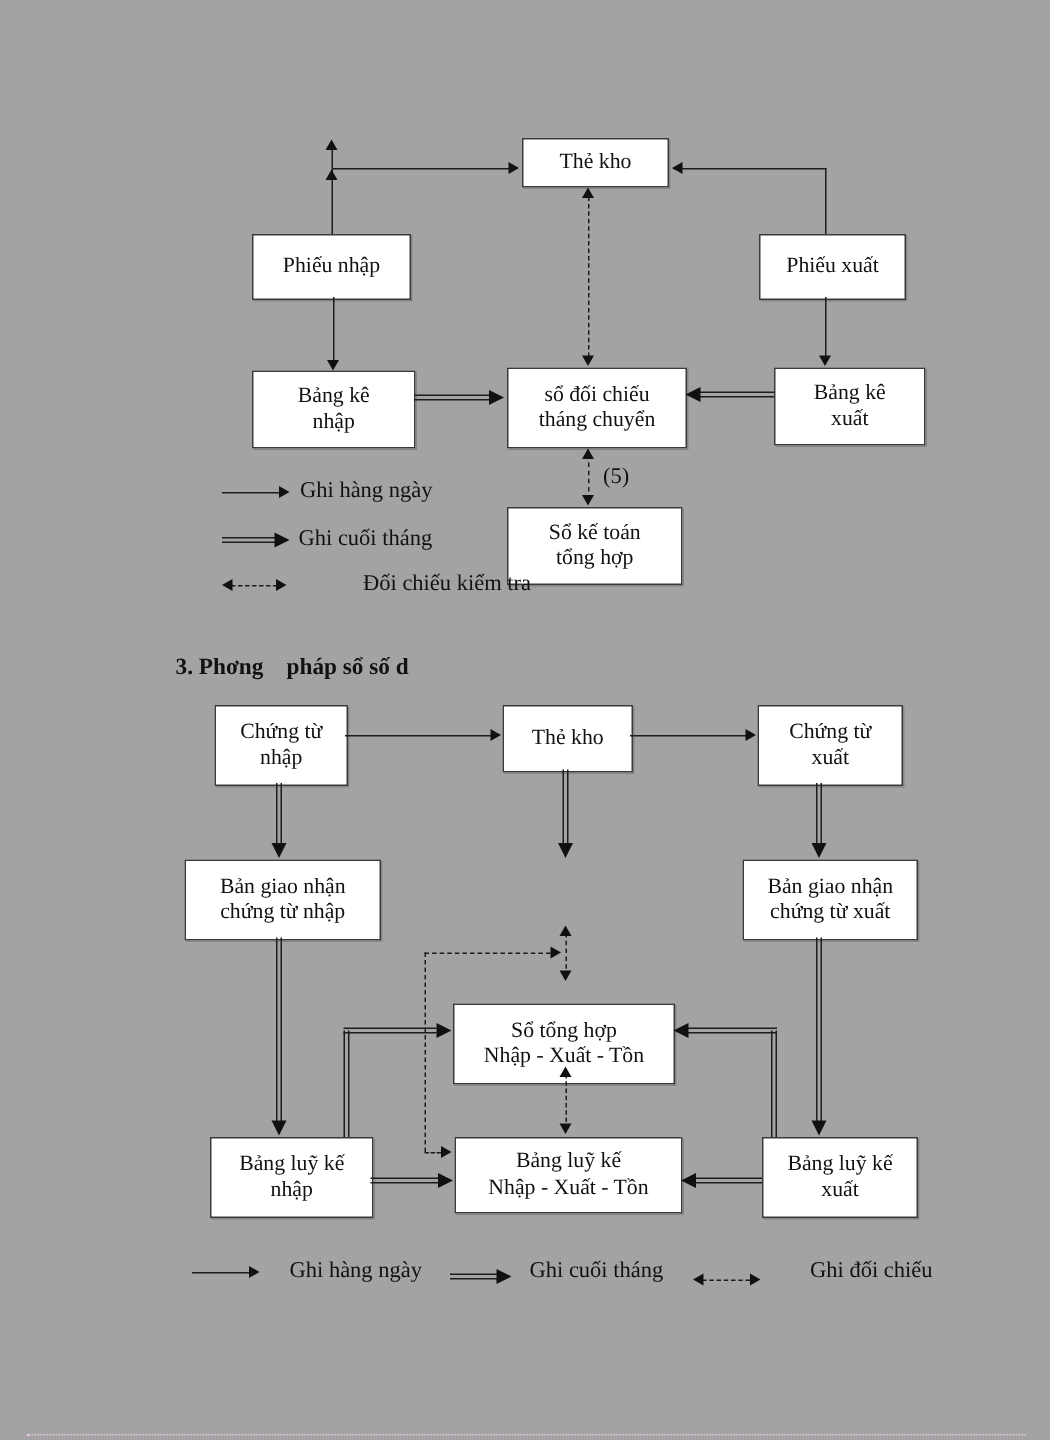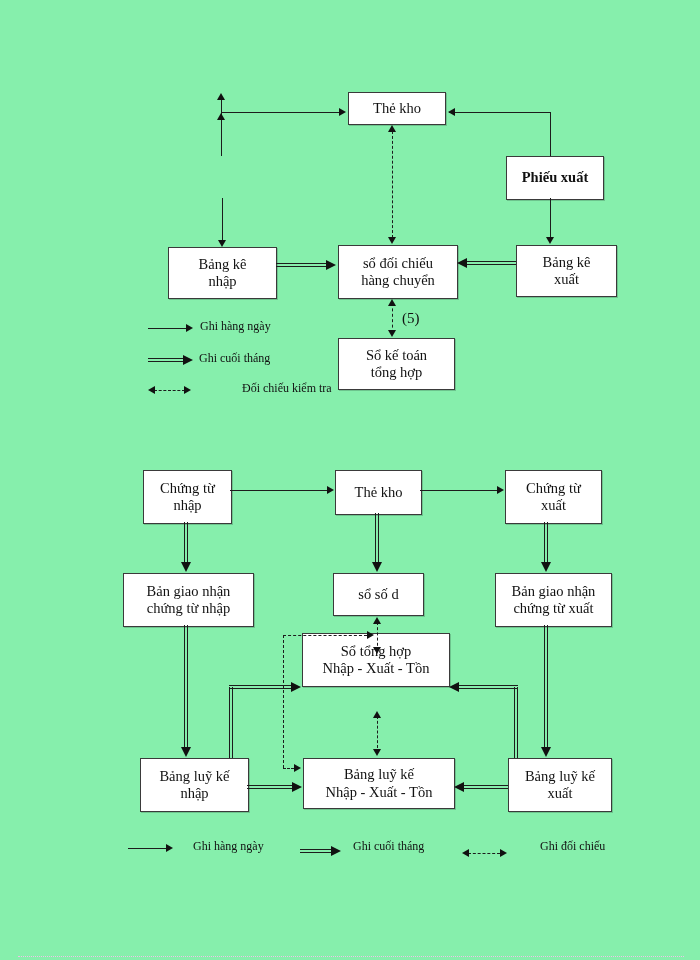--- a/index.html
+++ b/index.html
@@ -1,51 +1,52 @@
 <!DOCTYPE html>
 <html><head>
 <meta charset="utf-8">
 <style>
   html,body{margin:0;padding:0;background:#fff;}
-  .canvas{position:relative;width:700px;height:960px;background:#86efac;overflow:hidden;
+  .canvas{position:relative;width:700px;height:960px;background:#a3a3a3;overflow:hidden;
           font-family:"Liberation Serif","DejaVu Serif",serif;color:#111;}
   .box{position:absolute;border:1px solid #3a3a3a;background:#fff;
        display:flex;align-items:center;justify-content:center;text-align:center;
        font-size:14.5px;line-height:1.18;white-space:pre-line;
        box-shadow:1px 1px 0 rgba(0,0,0,0.18);}
   .hl{position:absolute;height:0;border-top:1px solid #1c1c1c;}
   .vl{position:absolute;width:0;border-left:1px solid #1c1c1c;}
   .hl2{position:absolute;height:2px;border-top:1px solid #1c1c1c;border-bottom:1px solid #1c1c1c;}
   .vl2{position:absolute;width:2px;border-left:1px solid #1c1c1c;border-right:1px solid #1c1c1c;}
   .hld{position:absolute;height:0;border-top:1.5px dashed #1c1c1c;}
   .vld{position:absolute;width:0;border-left:1.5px dashed #1c1c1c;}
   .ar{position:absolute;width:0;height:0;}
   .ar.r{border-top:4px solid transparent;border-bottom:4px solid transparent;border-left:7px solid #111;}
   .ar.l{border-top:4px solid transparent;border-bottom:4px solid transparent;border-right:7px solid #111;}
   .ar.u{border-left:4px solid transparent;border-right:4px solid transparent;border-bottom:7px solid #111;}
   .ar.d{border-left:4px solid transparent;border-right:4px solid transparent;border-top:7px solid #111;}
   .ar.big.r{border-top:5px solid transparent;border-bottom:5px solid transparent;border-left:10px solid #111;}
   .ar.big.l{border-top:5px solid transparent;border-bottom:5px solid transparent;border-right:10px solid #111;}
   .ar.big.d{border-left:5px solid transparent;border-right:5px solid transparent;border-top:10px solid #111;}
-  .lbl{position:absolute;font-size:12px;white-space:nowrap;}
+  .lbl{position:absolute;font-size:15px;white-space:nowrap;}
   .title{position:absolute;font-size:15.5px;font-weight:bold;white-space:pre;}
   .note{position:absolute;font-size:15px;}
   .pink-rule{position:absolute;left:18px;right:16px;top:956px;border-top:1px dotted #eec3e8;}
 </style>
 </head>
 <body>
 
 <div class="canvas">
 
   <div class="box" style="left:348px;top:92px;width:96px;height:31px;">Thẻ kho</div>
-  <div class="box" style="left:506px;top:156px;width:96px;height:42px;font-weight:bold;">Phiếu xuất</div>
+  <div class="box" style="left:168px;top:156px;width:104px;height:42px;">Phiếu nhập</div>
+  <div class="box" style="left:506px;top:156px;width:96px;height:42px;">Phiếu xuất</div>
   <div class="box" style="left:168px;top:247px;width:107px;height:50px;">Bảng kê
 nhập</div>
   <div class="box" style="left:338px;top:245px;width:118px;height:52px;">sổ đối chiếu
-hàng chuyển</div>
+tháng chuyển</div>
   <div class="box" style="left:516px;top:245px;width:99px;height:50px;">Bảng kê
 xuất</div>
   <div class="box" style="left:338px;top:338px;width:115px;height:50px;">Sổ kế toán
 tổng hợp</div>
 
   <span class="vl" style="left:221px;top:97px;height:59px;"></span>
   <span class="ar u" style="left:217px;top:93px;"></span>
   <span class="ar u" style="left:217px;top:113px;"></span>
   <span class="hl" style="left:222px;top:112px;width:120px;"></span>
   <span class="ar r" style="left:339px;top:108px;"></span>
@@ -72,32 +73,32 @@
   <span class="ar r" style="left:186px;top:324px;"></span>
   <span class="lbl" style="left:200px;top:319px;">Ghi hàng ngày</span>
   <span class="hl2" style="left:148px;top:358px;width:36px;"></span>
   <span class="ar big r" style="left:183px;top:355px;"></span>
   <span class="lbl" style="left:199px;top:351px;">Ghi cuối tháng</span>
   <span class="hld" style="left:154px;top:390px;width:31px;"></span>
   <span class="ar l" style="left:148px;top:386px;"></span>
   <span class="ar r" style="left:184px;top:386px;"></span>
   <span class="lbl" style="left:202px;top:381px;margin-left:40px;">Đối chiếu kiểm tra</span>
 
+  <div class="title" style="left:117px;top:436px;">3. Phơng    pháp sổ số d</div>
 
   <div class="box" style="left:143px;top:470px;width:87px;height:52px;">Chứng từ
 nhập</div>
   <div class="box" style="left:335px;top:470px;width:85px;height:43px;">Thẻ kho</div>
   <div class="box" style="left:505px;top:470px;width:95px;height:52px;">Chứng từ
 xuất</div>
   <div class="box" style="left:123px;top:573px;width:129px;height:52px;">Bản giao nhận
 chứng từ nhập</div>
-  <div class="box" style="left:333px;top:573px;width:89px;height:41px;">sổ số d</div>
   <div class="box" style="left:495px;top:573px;width:115px;height:52px;">Bản giao nhận
 chứng từ xuất</div>
-  <div class="box" style="left:302px;top:633px;width:146px;height:52px;">Sổ tổng hợp
+  <div class="box" style="left:302px;top:669px;width:146px;height:52px;">Sổ tổng hợp
 Nhập - Xuất - Tồn</div>
   <div class="box" style="left:140px;top:758px;width:107px;height:52px;">Bảng luỹ kế
 nhập</div>
   <div class="box" style="left:303px;top:758px;width:150px;height:49px;">Bảng luỹ kế
 Nhập - Xuất - Tồn</div>
   <div class="box" style="left:508px;top:758px;width:102px;height:52px;">Bảng luỹ kế
 xuất</div>
 
   <span class="hl" style="left:230px;top:490px;width:99px;"></span>
   <span class="ar r" style="left:327px;top:486px;"></span>

